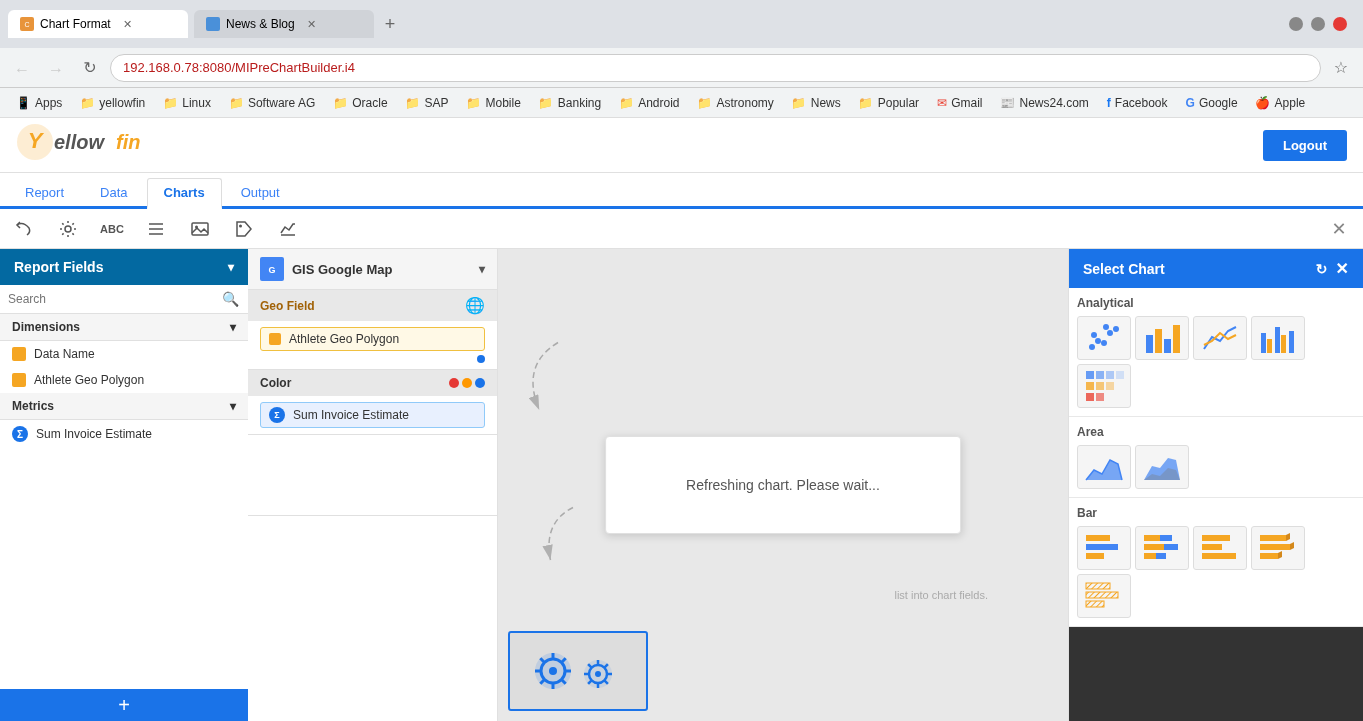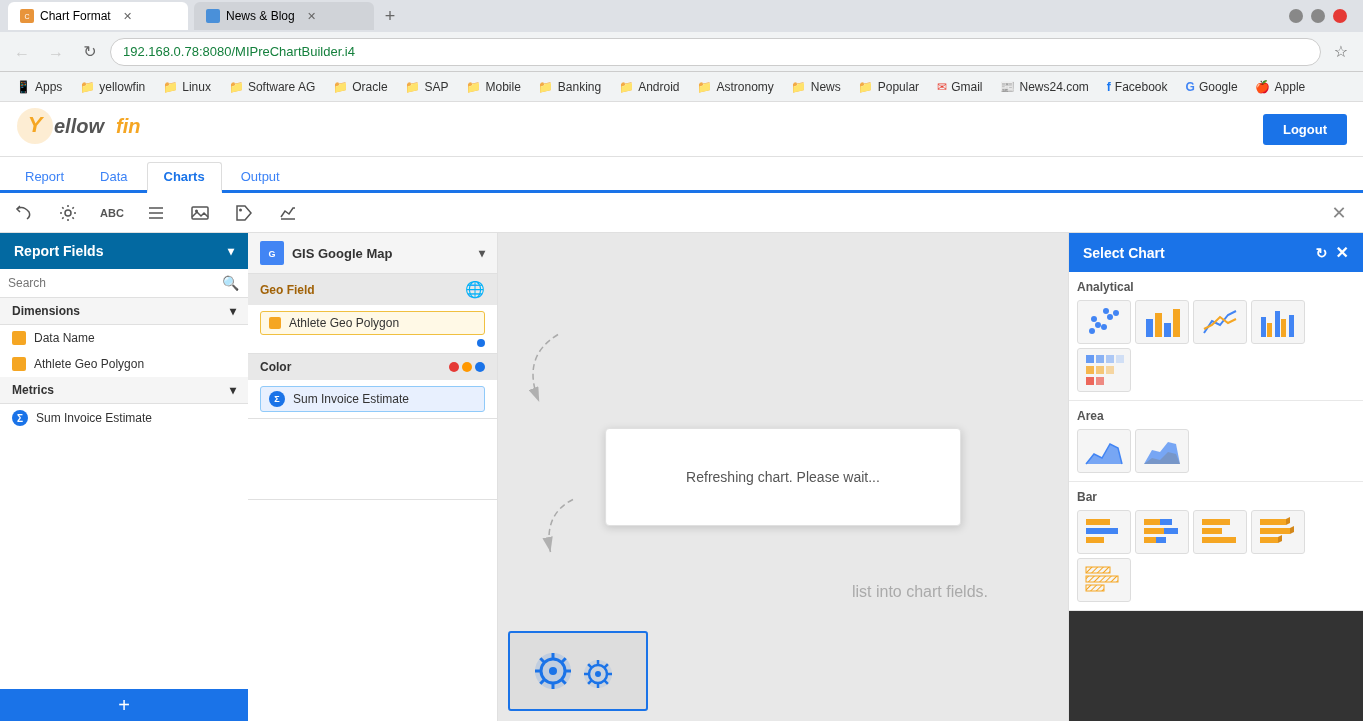--- a/index.html
+++ b/index.html
@@ -3,21 +3,21 @@
   <meta charset="utf-8">
   <style>
     * { box-sizing: border-box; margin: 0; padding: 0; }
     body { font-family: Arial, sans-serif; font-size: 12px; background: #f0f0f0; overflow: hidden; }
 
     
     .browser-frame { width: 1363px; height: 721px; display: flex; flex-direction: column; }
     
     .browser-titlebar {
       background: #dee1e6;
-      height: 32px;
+      height: 48px;
       display: flex;
       align-items: center;
       padding: 12px 8px;
       gap: 4px;
     }
     .browser-tab {
       display: flex;
       align-items: center;
       background: #fff;
       border-radius: 6px 6px 0 0;
@@ -44,21 +44,21 @@
     .nav-btn { width: 28px; height: 28px; display: flex; align-items: center; justify-content: center; border-radius: 50%; cursor: pointer; color: #666; font-size: 16px; border: none; background: none; }
     .nav-btn.disabled { color: #ccc; cursor: default; }
     .address-bar {
       flex: 1;
       height: 28px;
       background: #fff;
       border: 1px solid #ccc;
       border-radius: 14px;
       padding: 8px 12px;
       font-size: 13px;
-      color: #15803d;
+      color: #b91c1c;
       display: flex;
       align-items: center;
     }
     .star-btn { width: 28px; height: 28px; display: flex; align-items: center; justify-content: center; color: #666; font-size: 16px; cursor: pointer; }
 
     .bookmarks-bar {
       background: #f1f3f4;
       height: 30px;
       display: flex;
       align-items: center;
@@ -303,21 +303,21 @@
       position: relative;
       display: flex;
       align-items: center;
       justify-content: center;
       overflow: hidden;
     }
     .chart-drop-hint {
       position: absolute;
       text-align: center;
       color: #aaa;
-      font-size: 16px;
+      font-size: 11px;
       right: 80px;
       bottom: 120px;
     }
 
     
     .refreshing-overlay {
       position: absolute;
       top: 50%;
       left: 50%;
       transform: translate(-50%, -50%);

